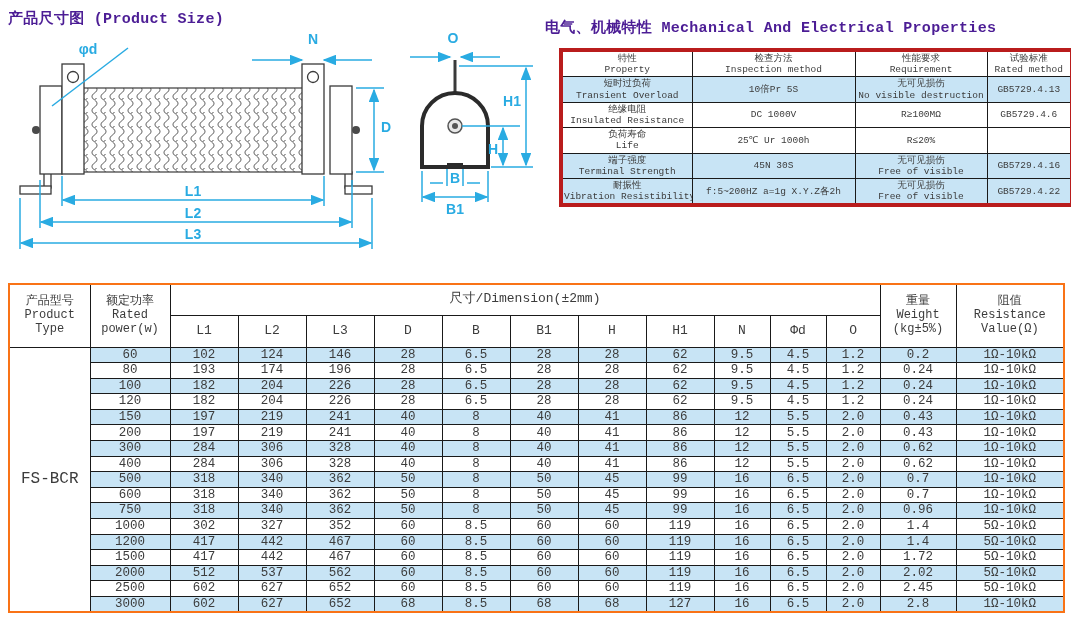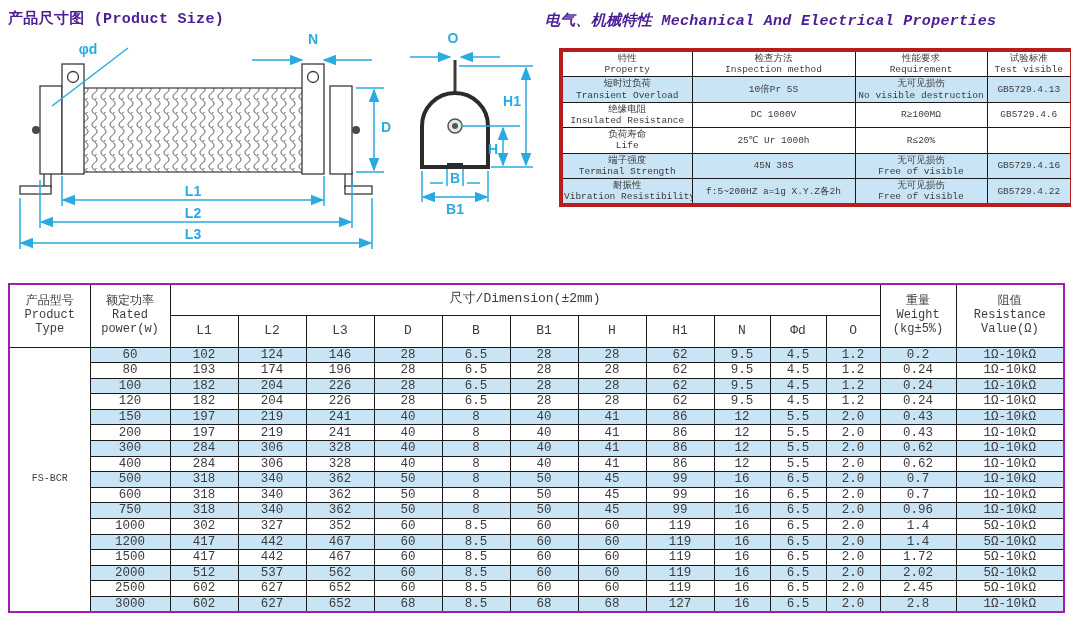--- a/index.html
+++ b/index.html
@@ -7,21 +7,21 @@
   body {
     width:1071px; height:639px; position:relative; overflow:hidden;
     font-family:"Liberation Mono","DejaVu Sans Mono",monospace; color:#333;
   }
   .title {
     position:absolute; font-weight:bold; font-size:15px; color:#4c1d95;
     white-space:nowrap; letter-spacing:.3px;
     font-family:"Liberation Mono","DejaVu Sans Mono",monospace;
   }
   #title-left { left:8px; top:9px; }
-  #title-right { left:545px; top:11px;font-style:italic; }
+  #title-right { left:545px; top:18px; }
 
   
   #diagram { position:absolute; left:0; top:30px; }
   .blk { stroke:#3a3a3a; stroke-width:1.3; fill:#fff; }
   .blkf { fill:#4a4a4a; stroke:none; }
   .dim { stroke:#29ABE2; stroke-width:1.5; fill:none; }
   .dimtxt {
     fill:#29ABE2; font-family:"Liberation Sans","DejaVu Sans",sans-serif;
     font-size:14px; font-weight:bold;
   }
@@ -35,31 +35,31 @@
   }
   #props-table th, #props-table td {
     border:1px solid #1a1a1a; text-align:center; vertical-align:middle;
     font-size:9.5px; font-weight:normal; line-height:1.18; padding:1px 1px;
     height:22px; color:#3c3c3c; overflow:hidden; white-space:nowrap;
   }
   
   #main-table {
     position:absolute; left:8px; top:283px; width:1055px;
     border-collapse:collapse; table-layout:fixed;
-    border:2px solid #a21caf;
+    border:2px solid #f97316;
   }
   #main-table th, #main-table td {
     border:1px solid #1a1a1a; text-align:center; vertical-align:middle;
     padding:0; color:#3c3c3c; overflow:hidden; white-space:nowrap;
   }
   #main-table th { font-weight:normal; font-size:12px; line-height:1.15; }
   #main-table .grp { font-size:13px; height:31px;margin-top:20px; }
   #main-table .sub th { font-size:13px; height:32px; }
   #main-table td { height:15.6px; font-size:12.5px; line-height:1; }
-  #main-table td.ptype { font-size:10px; background:#fff; }
+  #main-table td.ptype { font-size:16px; background:#fff; }
   tr.hl td, tr.hl th { background:#C8E4F5; }
   tr.hl td.ptype { background:#fff; }
 </style>
 </head>
 <body>
 
 <div class="title" id="title-left">产品尺寸图 (Product Size)</div>
 <div class="title" id="title-right">电气、机械特性 Mechanical And Electrical Properties</div>
 
 <svg id="diagram" width="540" height="240" viewBox="0 0 540 240">
@@ -174,21 +174,21 @@
         <th>
           <div>检查方法</div>
           <div>Inspection method</div>
         </th>
         <th>
           <div>性能要求</div>
           <div>Requirement</div>
         </th>
         <th>
           <div>试验标准</div>
-          <div>Test visible</div>
+          <div>Rated method</div>
         </th>
       </tr>
     </thead>
   <tbody id="props-body">
       <tr class="hl">
         <td>
           <div>短时过负荷</div>
           <div>Transient Overload</div>
         </td>
         <td>

